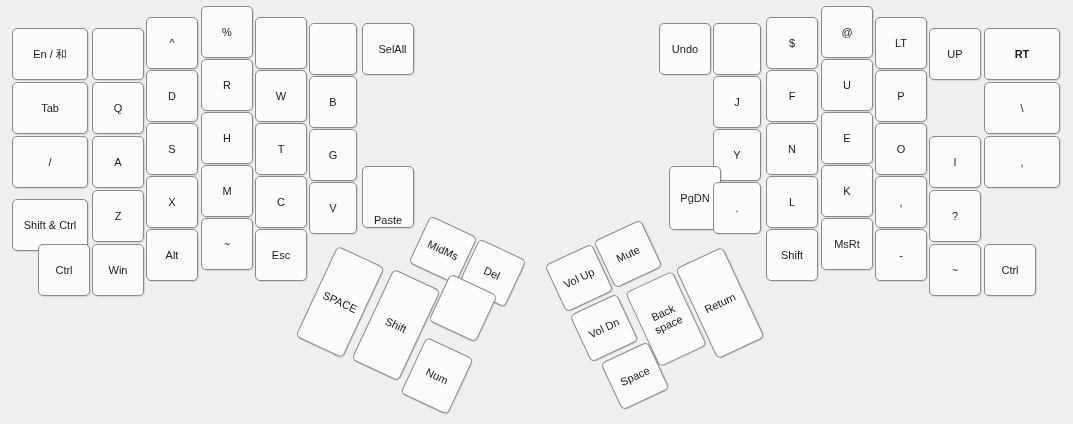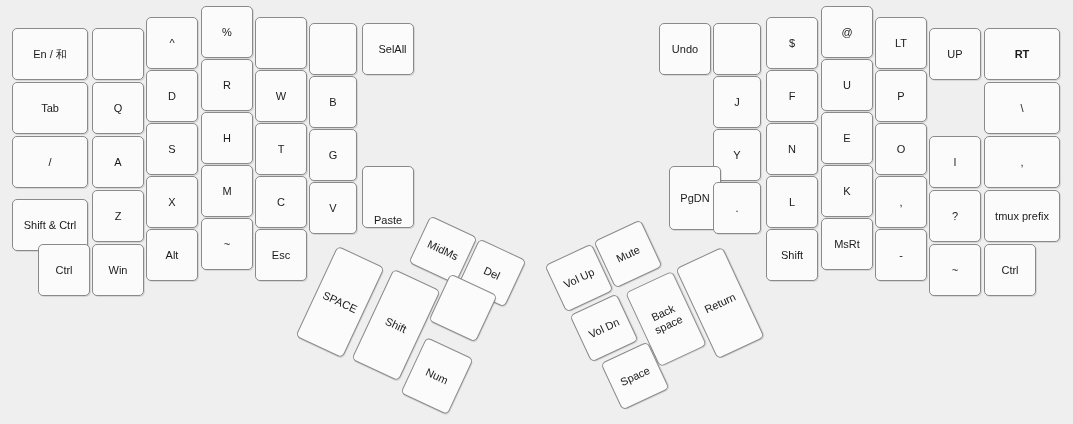--- a/index.html
+++ b/index.html
@@ -111,16 +111,15 @@
     <div class="key" style="left: 875px; top: 176px; width: 52px; height: 52px;"><span class="lbl">,</span></div>
     <div class="key" style="left: 766px; top: 229px; width: 52px; height: 52px;"><span class="lbl">Shift</span></div>
     <div class="key" style="left: 821px; top: 218px; width: 52px; height: 52px;"><span class="lbl">MsRt</span></div>
     <div class="key" style="left: 875px; top: 229px; width: 52px; height: 52px;"><span class="lbl">-</span></div>
     <div class="key" style="left: 929px; top: 28px; width: 52px; height: 52px;"><span class="lbl">UP</span></div>
     <div class="key" style="left: 984px; top: 28px; width: 76px; height: 52px; font-weight: bold;"><span class="lbl">RT</span></div>
     <div class="key" style="left: 984px; top: 82px; width: 76px; height: 52px;"><span class="lbl">\</span></div>
     <div class="key" style="left: 929px; top: 136px; width: 52px; height: 52px;"><span class="lbl">l</span></div>
     <div class="key" style="left: 984px; top: 136px; width: 76px; height: 52px;"><span class="lbl">,</span></div>
     <div class="key" style="left: 929px; top: 190px; width: 52px; height: 52px;"><span class="lbl">?</span></div>
-    <div class="key" style="left: 984px; top: 190px; width: 76px; height: 52px;"><span class="lbl">tmux prefix</span></div>
     <div class="key" style="left: 929px; top: 244px; width: 52px; height: 52px;"><span class="lbl">~</span></div>
     <div class="key" style="left: 984px; top: 244px; width: 52px; height: 52px;"><span class="lbl">Ctrl</span></div>
   </div>
 
 </body></html>

